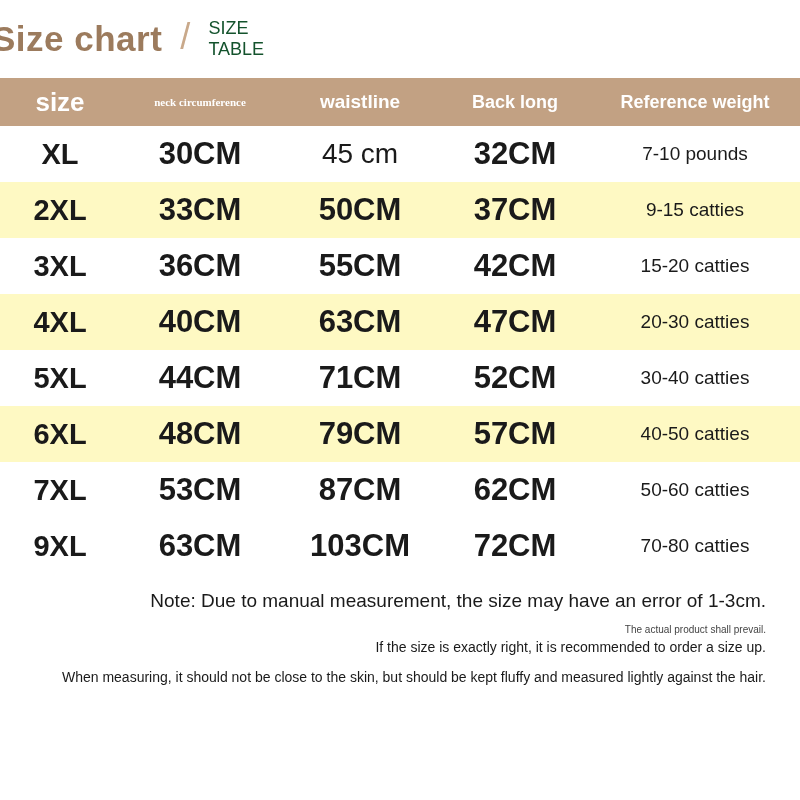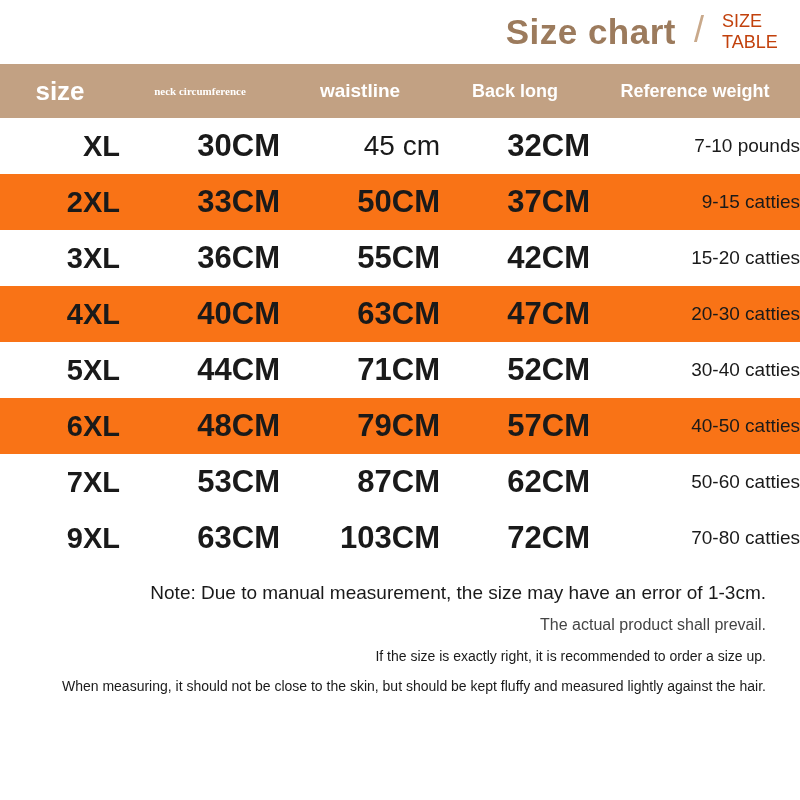--- a/index.html
+++ b/index.html
@@ -16,25 +16,25 @@
   .page {
     position: relative;
     width: 800px;
     height: 800px;
     background: #ffffff;
   }
 
   
   .header {
     position: relative;
-    height: 64px;
+    height: 78px;
     background: #ffffff;
     display: flex;
     align-items: center;
-    justify-content: flex-end;
+    justify-content: flex-start;
   }
   .header-inner {
     display: flex;
     align-items: center;
     gap: 18px;
     transform: translateX(-8px);
   }
   .header-title {
     font-size: 35px;
     font-weight: bold;
@@ -42,57 +42,57 @@
     letter-spacing: 0.5px;
   }
   .header-slash {
     font-size: 36px;
     color: #c9a98b;
     font-weight: 300;
     transform: translateY(-2px);
   }
   .header-sub {
     font-size: 18px;
-    color: #c2410c;
+    color: #14532d;
     line-height: 1.15;
     max-width: 70px;
   }
 
   
   .table {
     width: 800px;
     border-collapse: collapse;
     table-layout: fixed;
   }
   .table th, .table td {
     padding: 0;
     margin: 0;
   }
   thead tr {
-    height: 54px;
+    height: 48px;
     background: #c2a183;
   }
   thead th {
     color: #ffffff;
     text-align: center;
     vertical-align: middle;
     font-weight: bold;
   }
   th.col-size   { width: 120px; font-size: 26px; }
   th.col-neck   { width: 160px; font-size: 11px; font-family: Liberation Serif, serif; }
   th.col-waist  { width: 160px; font-size: 19px; }
   th.col-back   { width: 150px; font-size: 18px; }
   th.col-weight { width: 210px; font-size: 18px; }
 
   tbody tr { height: 56px; }
   tbody tr.odd  { background: #ffffff; }
-  tbody tr.even { background: #f97316; }
+  tbody tr.even { background: #fef9c3; }
 
   tbody td {
-    text-align: right;
+    text-align: center;
     vertical-align: middle;
     color: #1a1a1a;
   }
   td.c-size {
     font-size: 29px;
     font-weight: bold;
   }
   td.c-meas {
     font-size: 31px;
     font-weight: bold;
@@ -111,23 +111,23 @@
   .notes {
     padding: 16px 34px 0 34px;
     color: #1a1a1a;
     text-align: right;
   }
   .note-main {
     font-size: 19px;
     margin-bottom: 12px;
   }
   .note-small {
-    font-size: 16px;
+    font-size: 10px;
     color: #444444;
-    margin-bottom: 14px;
+    margin-bottom: 4px;
   }
   .note-line {
     font-size: 14px;
     margin-bottom: 14px;
   }
 </style>
 </head>
 <body>
 
 <div class="page">

